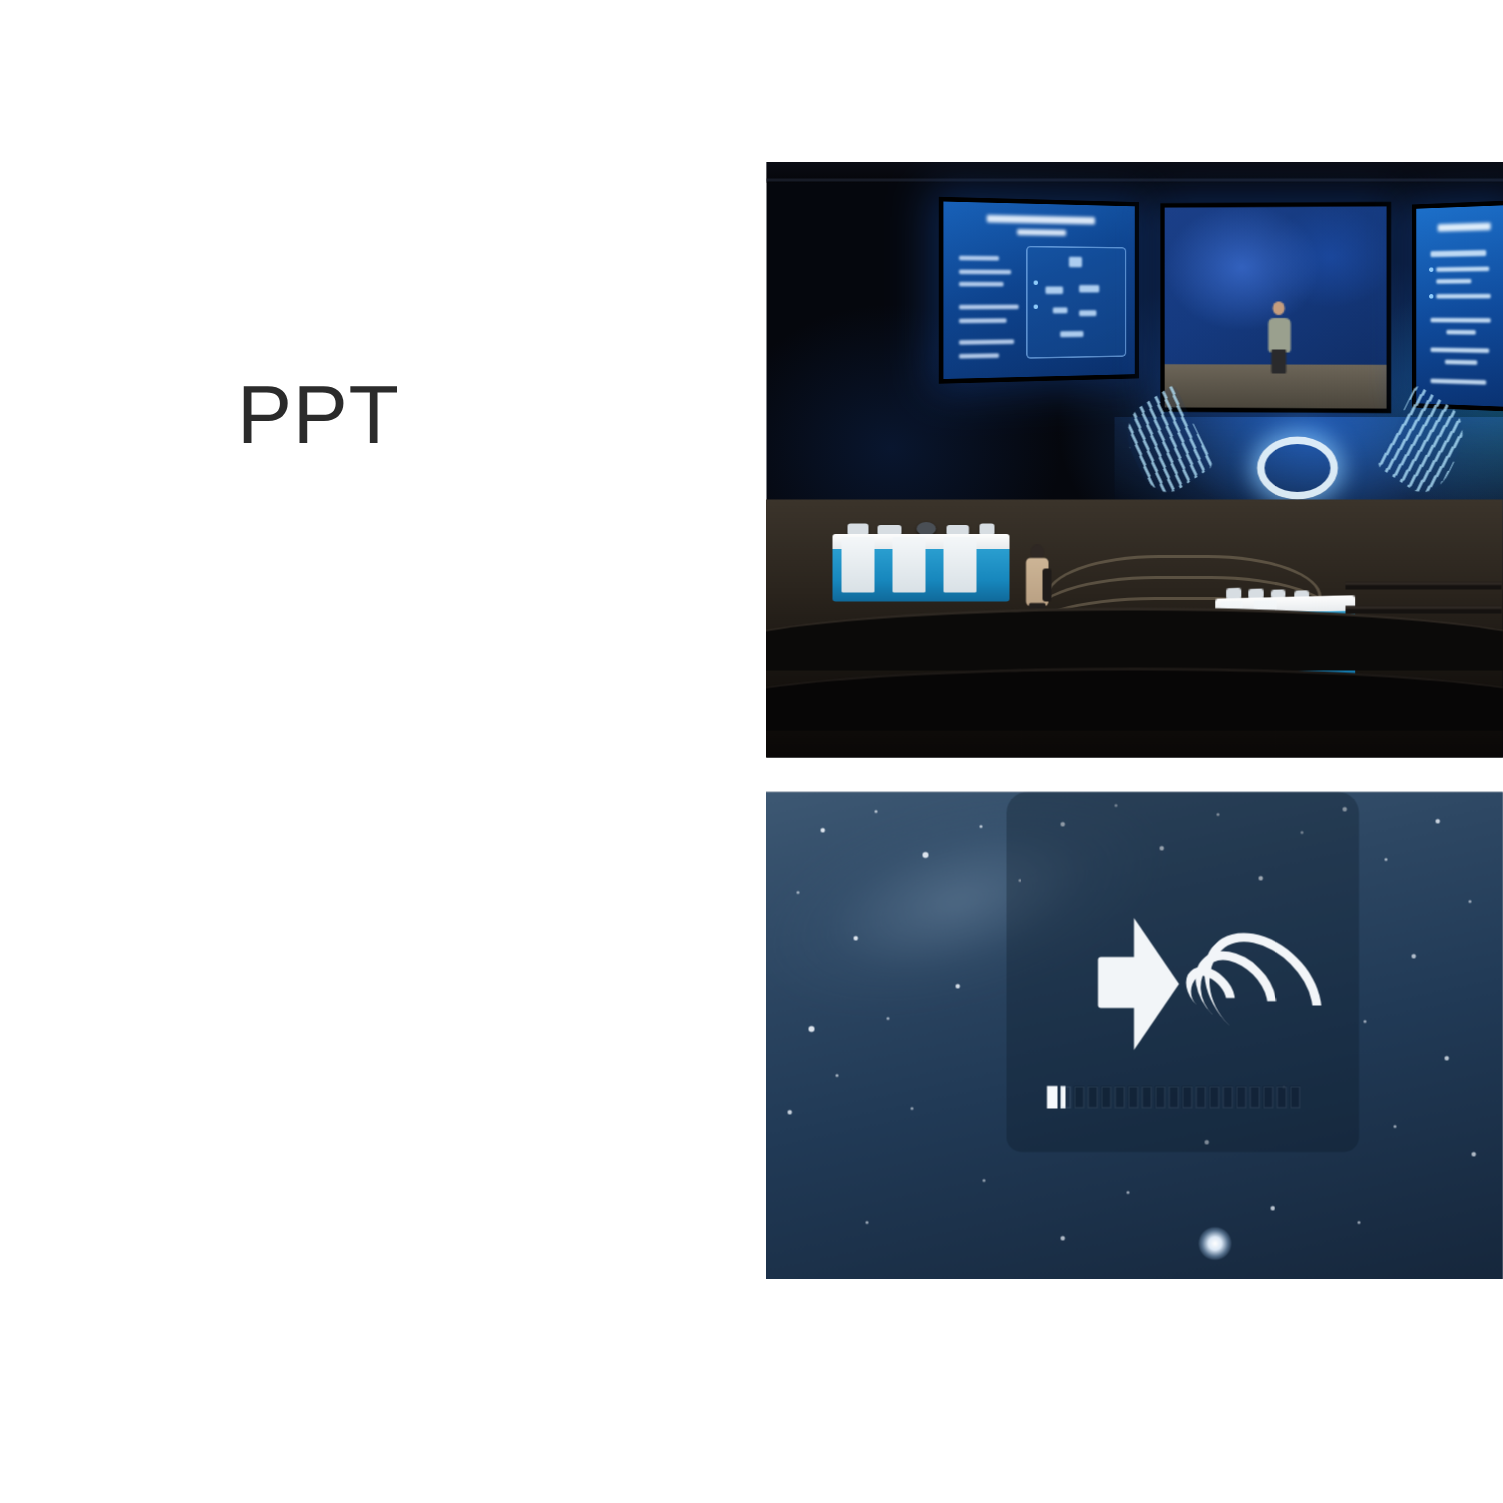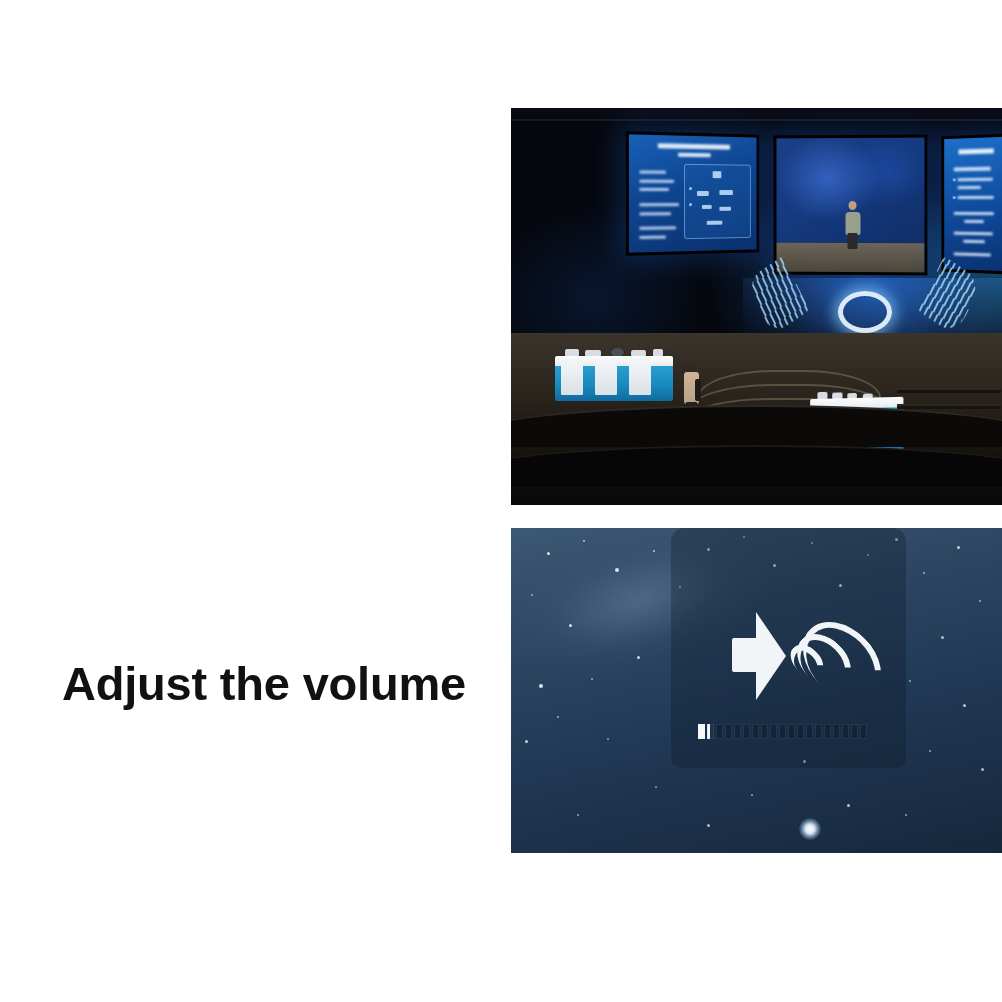--- a/index.html
+++ b/index.html
@@ -409,22 +409,22 @@
   }
   .vol-seg.half {
     background: linear-gradient(90deg, #f6f9fc 0%, #f6f9fc 45%, rgba(30,50,74,0.9) 45%, rgba(30,50,74,0.9) 100%);
   }
 </style>
 </head>
 <body>
 
 <div id="page">
 
-
-  <div class="feature-label" id="label-volume">Adjust the volume</div>
+  <div class="feature-label" id="label-ppt">PPT</div>
+
 
   <div class="photo" id="photo-stage">
     <div class="stage-scene">
 
       <div class="backdrop-glow"></div>
       <div class="stage-ceiling"></div>
       <div class="truss-line"></div>
 
       <div class="screen" id="screen-left">
         <div class="slide-title" style="left:22%;top:7%;width:56%;height:5px;"></div>

